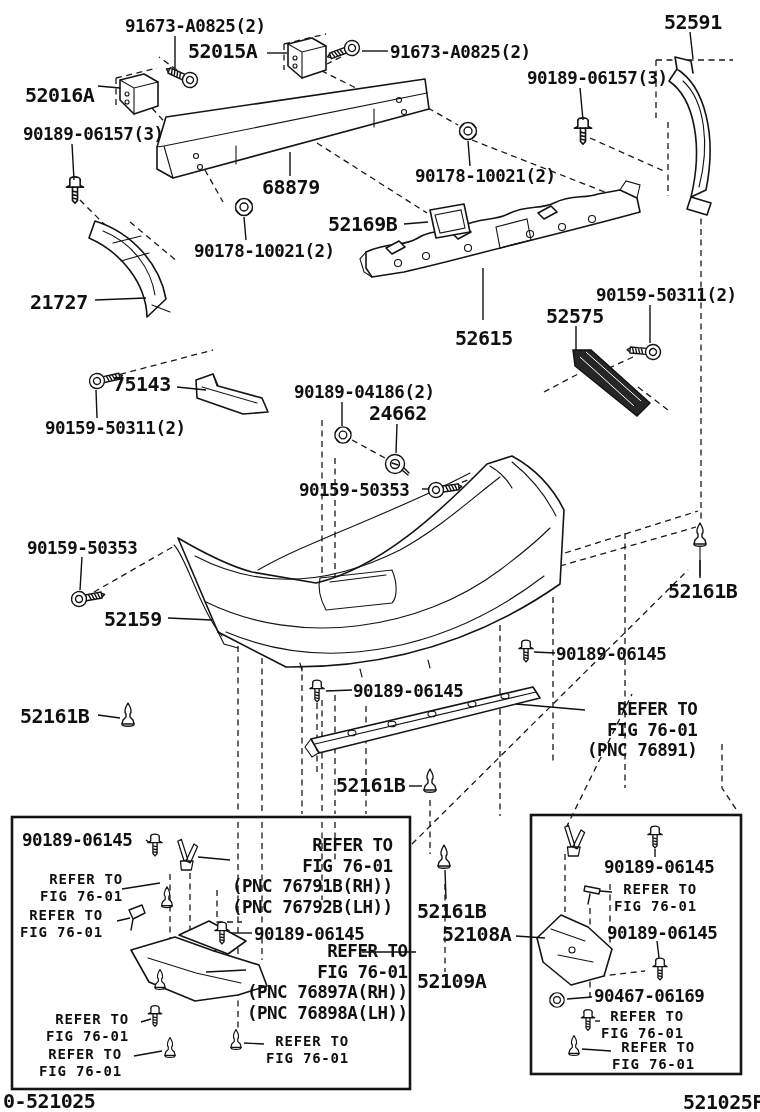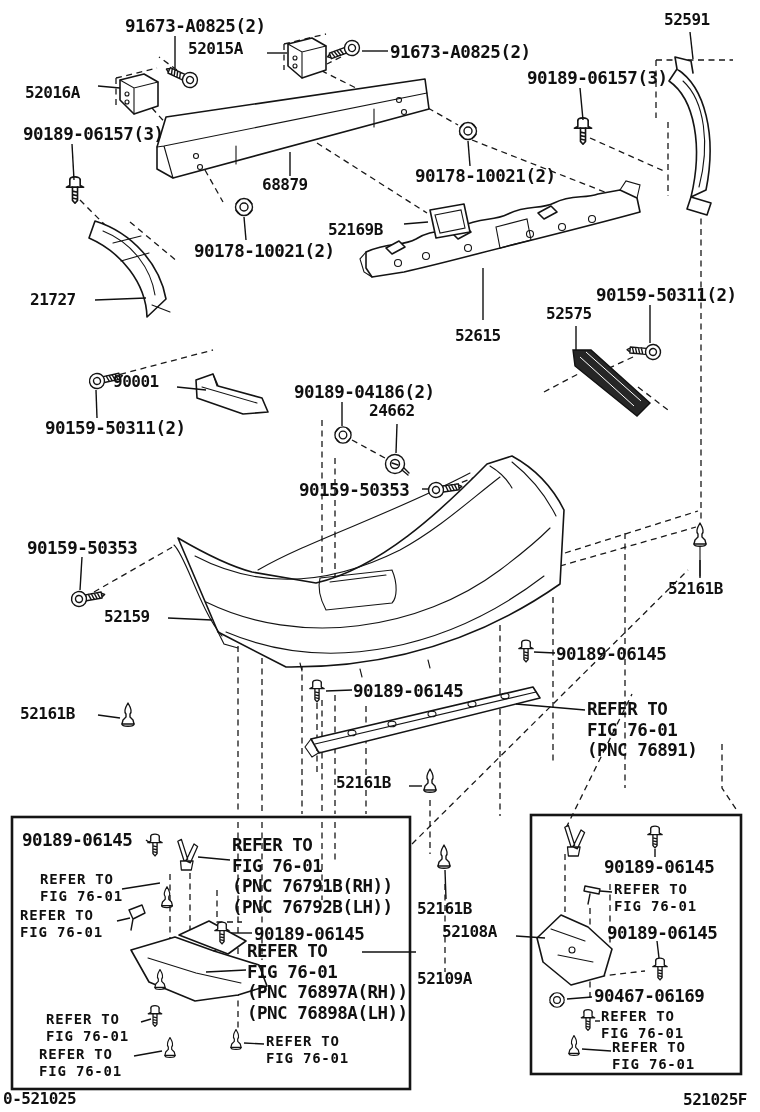--- a/index.html
+++ b/index.html
@@ -1,21 +1,21 @@
 <!DOCTYPE html>
 <html><head>
 <meta charset="utf-8">
 <style>
   html,body{margin:0;padding:0;background:#ffffff;}
   #stage{position:relative;width:760px;height:1112px;background:#ffffff;overflow:hidden;
-         font-family:"DejaVu Sans Mono","Liberation Mono",monospace;color:#111;}
+         font-family:"DejaVu Sans Mono","Liberation Mono",monospace;color:#111;text-align:right;}
   svg{position:absolute;left:0;top:0;}
   .callout{position:absolute;font-weight:700;white-space:pre-line;line-height:1.18;
            color:#101010;letter-spacing:-0.5px;}
-  .big{font-size:16px;}
+  .big{font-size:20px;}
   .part{font-size:17.5px;}
   .note{font-size:14px;letter-spacing:0.8px;line-height:1.22;}
   .ln{stroke:#141414;stroke-width:1.6;fill:#fff;stroke-linejoin:round;stroke-linecap:round;}
   .thin{stroke:#141414;stroke-width:1.1;fill:none;stroke-linecap:round;}
   .lead{stroke:#101010;stroke-width:1.4;fill:none;}
   .dash{stroke:#181818;stroke-width:1.3;fill:none;stroke-dasharray:6 4.5;}
   .glyph{stroke:#141414;stroke-width:1.4;fill:#ffffff;stroke-linejoin:round;stroke-linecap:round;}
   .dark{fill:#262626;stroke:#111;stroke-width:1.4;}
   .hatch{stroke:#ffffff;stroke-width:1;fill:none;}
   .boxframe{fill:none;stroke:#151515;stroke-width:2.6;}
@@ -286,27 +286,27 @@
 
 <div class="callout part" style="left:125px;top:16px">91673-A0825(2)</div>
 <div class="callout big" style="left:188px;top:40px">52015A</div>
 <div class="callout big" style="left:25px;top:84px">52016A</div>
 <div class="callout part" style="left:23px;top:124px">90189-06157(3)</div>
 <div class="callout part" style="left:390px;top:42px">91673-A0825(2)</div>
 <div class="callout big" style="left:664px;top:11px">52591</div>
 <div class="callout part" style="left:527px;top:68px">90189-06157(3)</div>
 <div class="callout part" style="left:415px;top:166px">90178-10021(2)</div>
 <div class="callout big" style="left:262px;top:176px">68879</div>
-<div class="callout big" style="left:328px;top:221px">52169B</div>
+<div class="callout big" style="left:328px;top:213px">52169B</div>
 <div class="callout part" style="left:194px;top:241px">90178-10021(2)</div>
 <div class="callout big" style="left:30px;top:291px">21727</div>
 <div class="callout part" style="left:596px;top:285px">90159-50311(2)</div>
 <div class="callout big" style="left:546px;top:305px">52575</div>
 <div class="callout big" style="left:455px;top:327px">52615</div>
-<div class="callout big" style="left:113px;top:373px">90001</div>
+<div class="callout big" style="left:113px;top:373px">75143</div>
 <div class="callout part" style="left:294px;top:382px">90189-04186(2)</div>
 <div class="callout big" style="left:369px;top:402px">24662</div>
 <div class="callout part" style="left:45px;top:418px">90159-50311(2)</div>
 <div class="callout part" style="left:299px;top:480px">90159-50353</div>
 <div class="callout part" style="left:27px;top:538px">90159-50353</div>
 <div class="callout big" style="left:104px;top:608px">52159</div>
 <div class="callout big" style="left:668px;top:580px">52161B</div>
 <div class="callout part" style="left:556px;top:644px">90189-06145</div>
 <div class="callout big" style="left:20px;top:705px">52161B</div>
 <div class="callout part" style="left:353px;top:681px">90189-06145</div>

